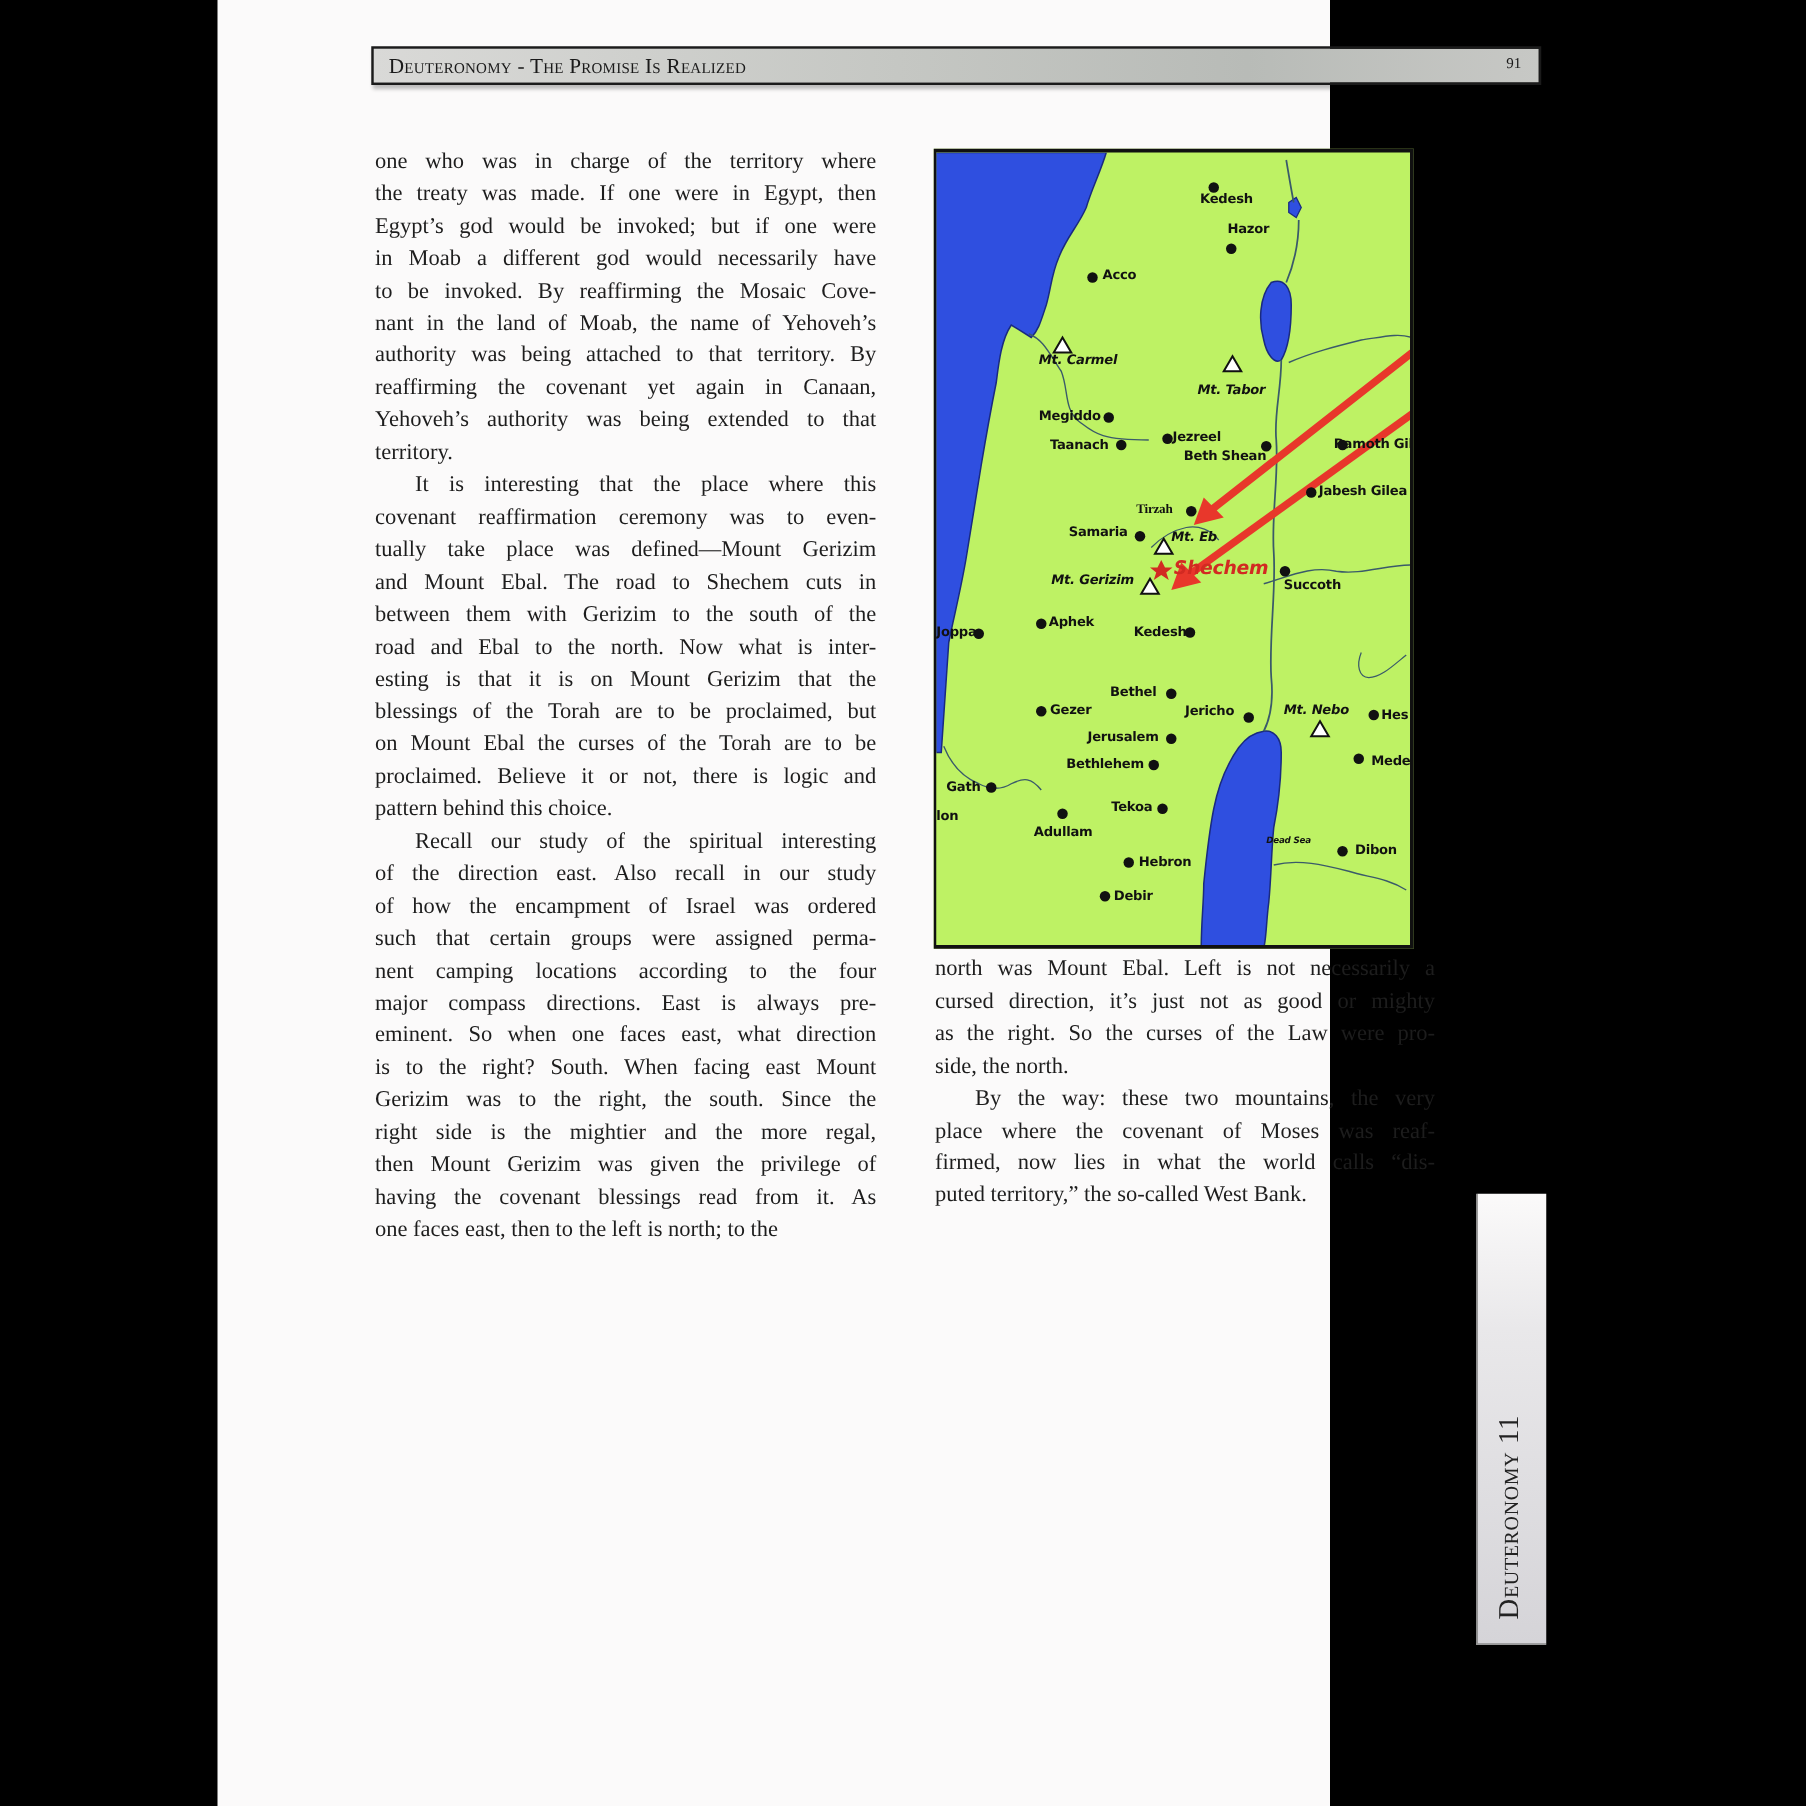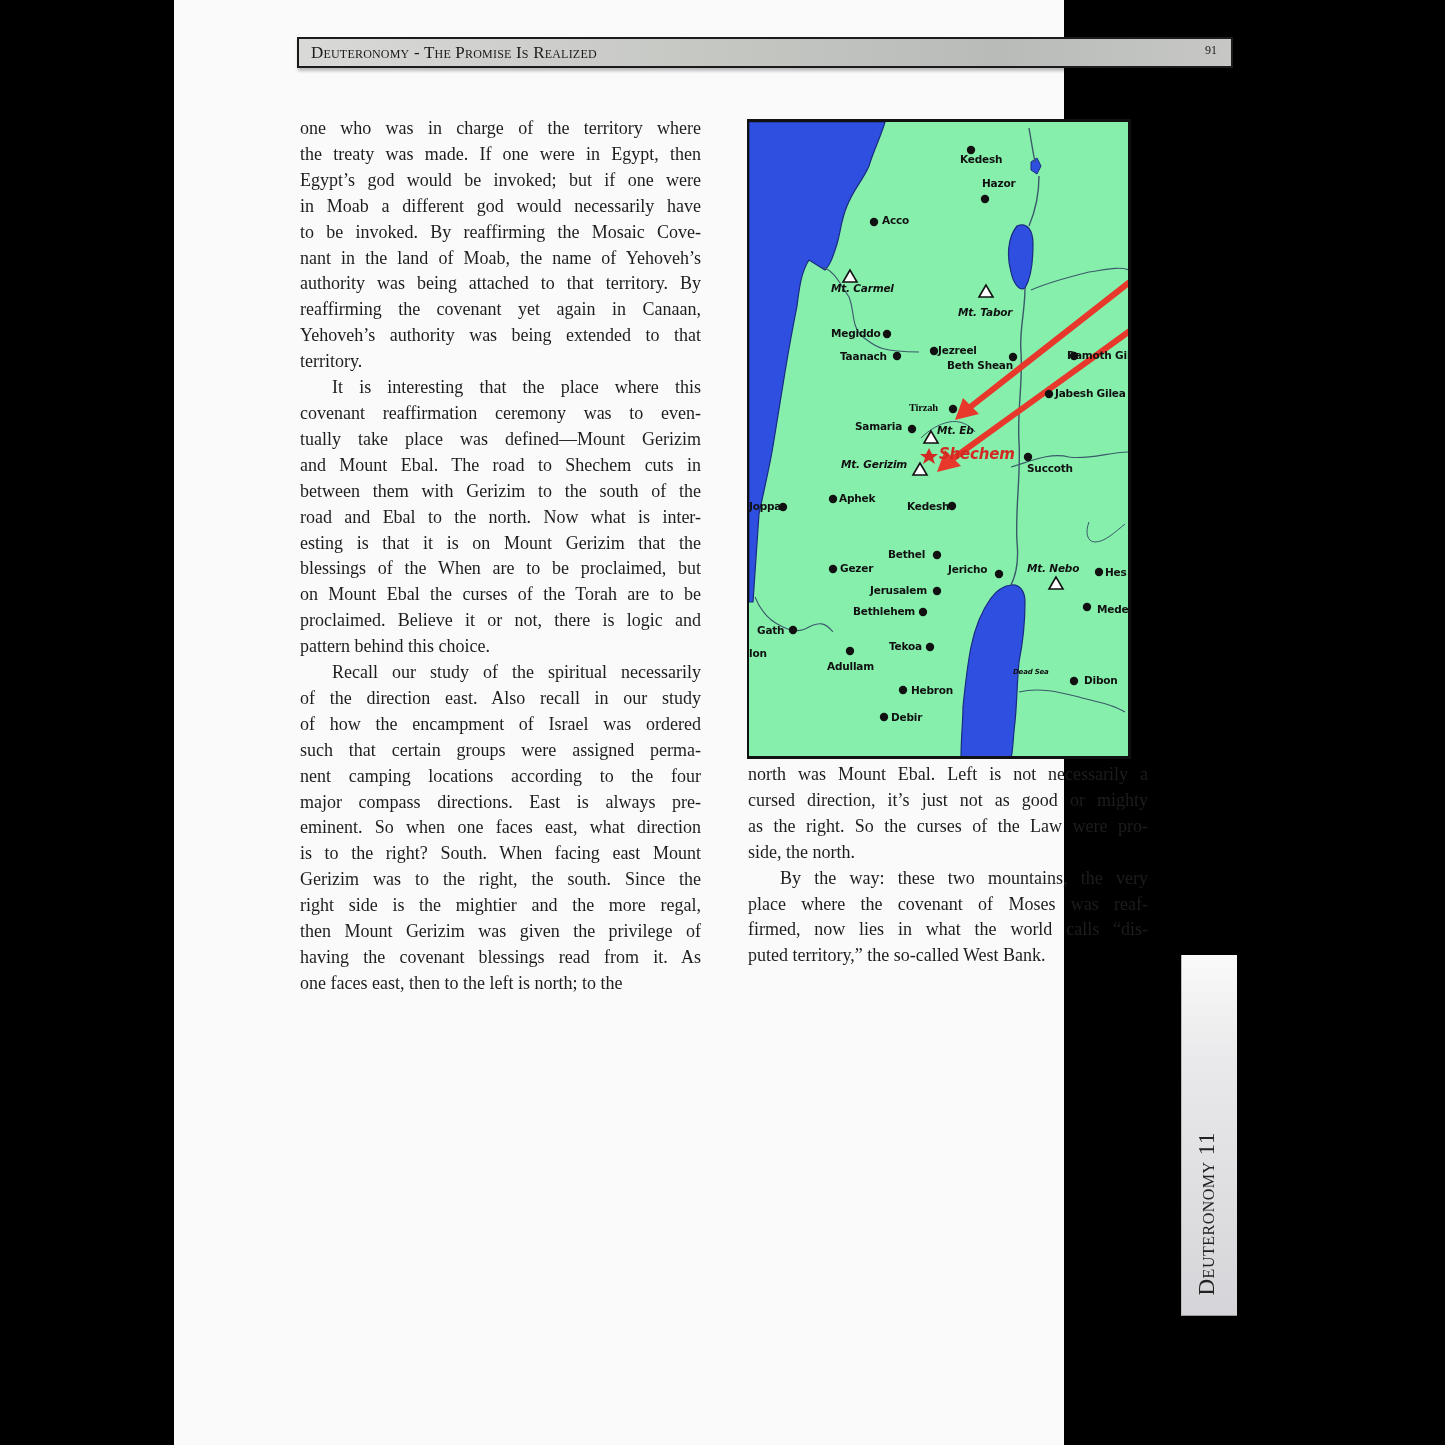--- a/index.html
+++ b/index.html
@@ -24,21 +24,21 @@
     position: absolute; font-family: "Liberation Serif", serif; font-size: 18px;
     line-height: 25.9px; color: #1d1d1d; text-align: justify;
   }
   .col p { margin: 0; }
   .col-left { left: 126px; top: 116px; width: 401px; }
   .col-right { left: 574px; top: 762px; width: 400px; }
   .line { display: block; text-align: justify; text-align-last: justify; white-space: nowrap; }
   .line.last { text-align-last: left; }
   .map-frame {
     position: absolute; left: 573px; top: 119px; width: 384px; height: 640px;
-    border: 3px solid #111; border-left-width: 2px; box-sizing: border-box; background: #86efac; overflow: hidden;
+    border: 3px solid #111; border-left-width: 2px; box-sizing: border-box; background: #bef264; overflow: hidden;
   }
   .map-frame svg { position: absolute; left: 0; top: 0; }
   .map-label {
     position: absolute; font-family: "DejaVu Sans", sans-serif; font-weight: bold;
     font-size: 10.5px; color: #111; white-space: nowrap; letter-spacing: -0.2px;
   }
   .map-label.italic { font-style: italic; }
   .map-label.shechem { color: #d22a22; font-size: 15px; font-style: italic; font-weight: bold; }
   .map-label.small { font-size: 7px; font-style: italic; }
   .side-tab {
@@ -77,27 +77,27 @@
         <span class="line last">territory.</span>
       </p>
       <p>
         <span class="line" style="padding-left: 32px;">It is interesting that the place where this</span>
         <span class="line">covenant reaffirmation ceremony was to even-</span>
         <span class="line">tually take place was defined—Mount Gerizim</span>
         <span class="line">and Mount Ebal. The road to Shechem cuts in</span>
         <span class="line">between them with Gerizim to the south of the</span>
         <span class="line">road and Ebal to the north. Now what is inter-</span>
         <span class="line">esting is that it is on Mount Gerizim that the</span>
-        <span class="line">blessings of the When are to be proclaimed, but</span>
+        <span class="line">blessings of the Torah are to be proclaimed, but</span>
         <span class="line">on Mount Ebal the curses of the Torah are to be</span>
         <span class="line">proclaimed. Believe it or not, there is logic and</span>
         <span class="line last">pattern behind this choice.</span>
       </p>
       <p>
-        <span class="line" style="padding-left: 32px;">Recall our study of the spiritual necessarily</span>
+        <span class="line" style="padding-left: 32px;">Recall our study of the spiritual interesting</span>
         <span class="line">of the direction east. Also recall in our study</span>
         <span class="line">of how the encampment of Israel was ordered</span>
         <span class="line">such that certain groups were assigned perma-</span>
         <span class="line">nent camping locations according to the four</span>
         <span class="line">major compass directions. East is always pre-</span>
         <span class="line">eminent. So when one faces east, what direction</span>
         <span class="line">is to the right? South. When facing east Mount</span>
         <span class="line">Gerizim was to the right, the south. Since the</span>
         <span class="line">right side is the mightier and the more regal,</span>
         <span class="line">then Mount Gerizim was given the privilege of</span>

